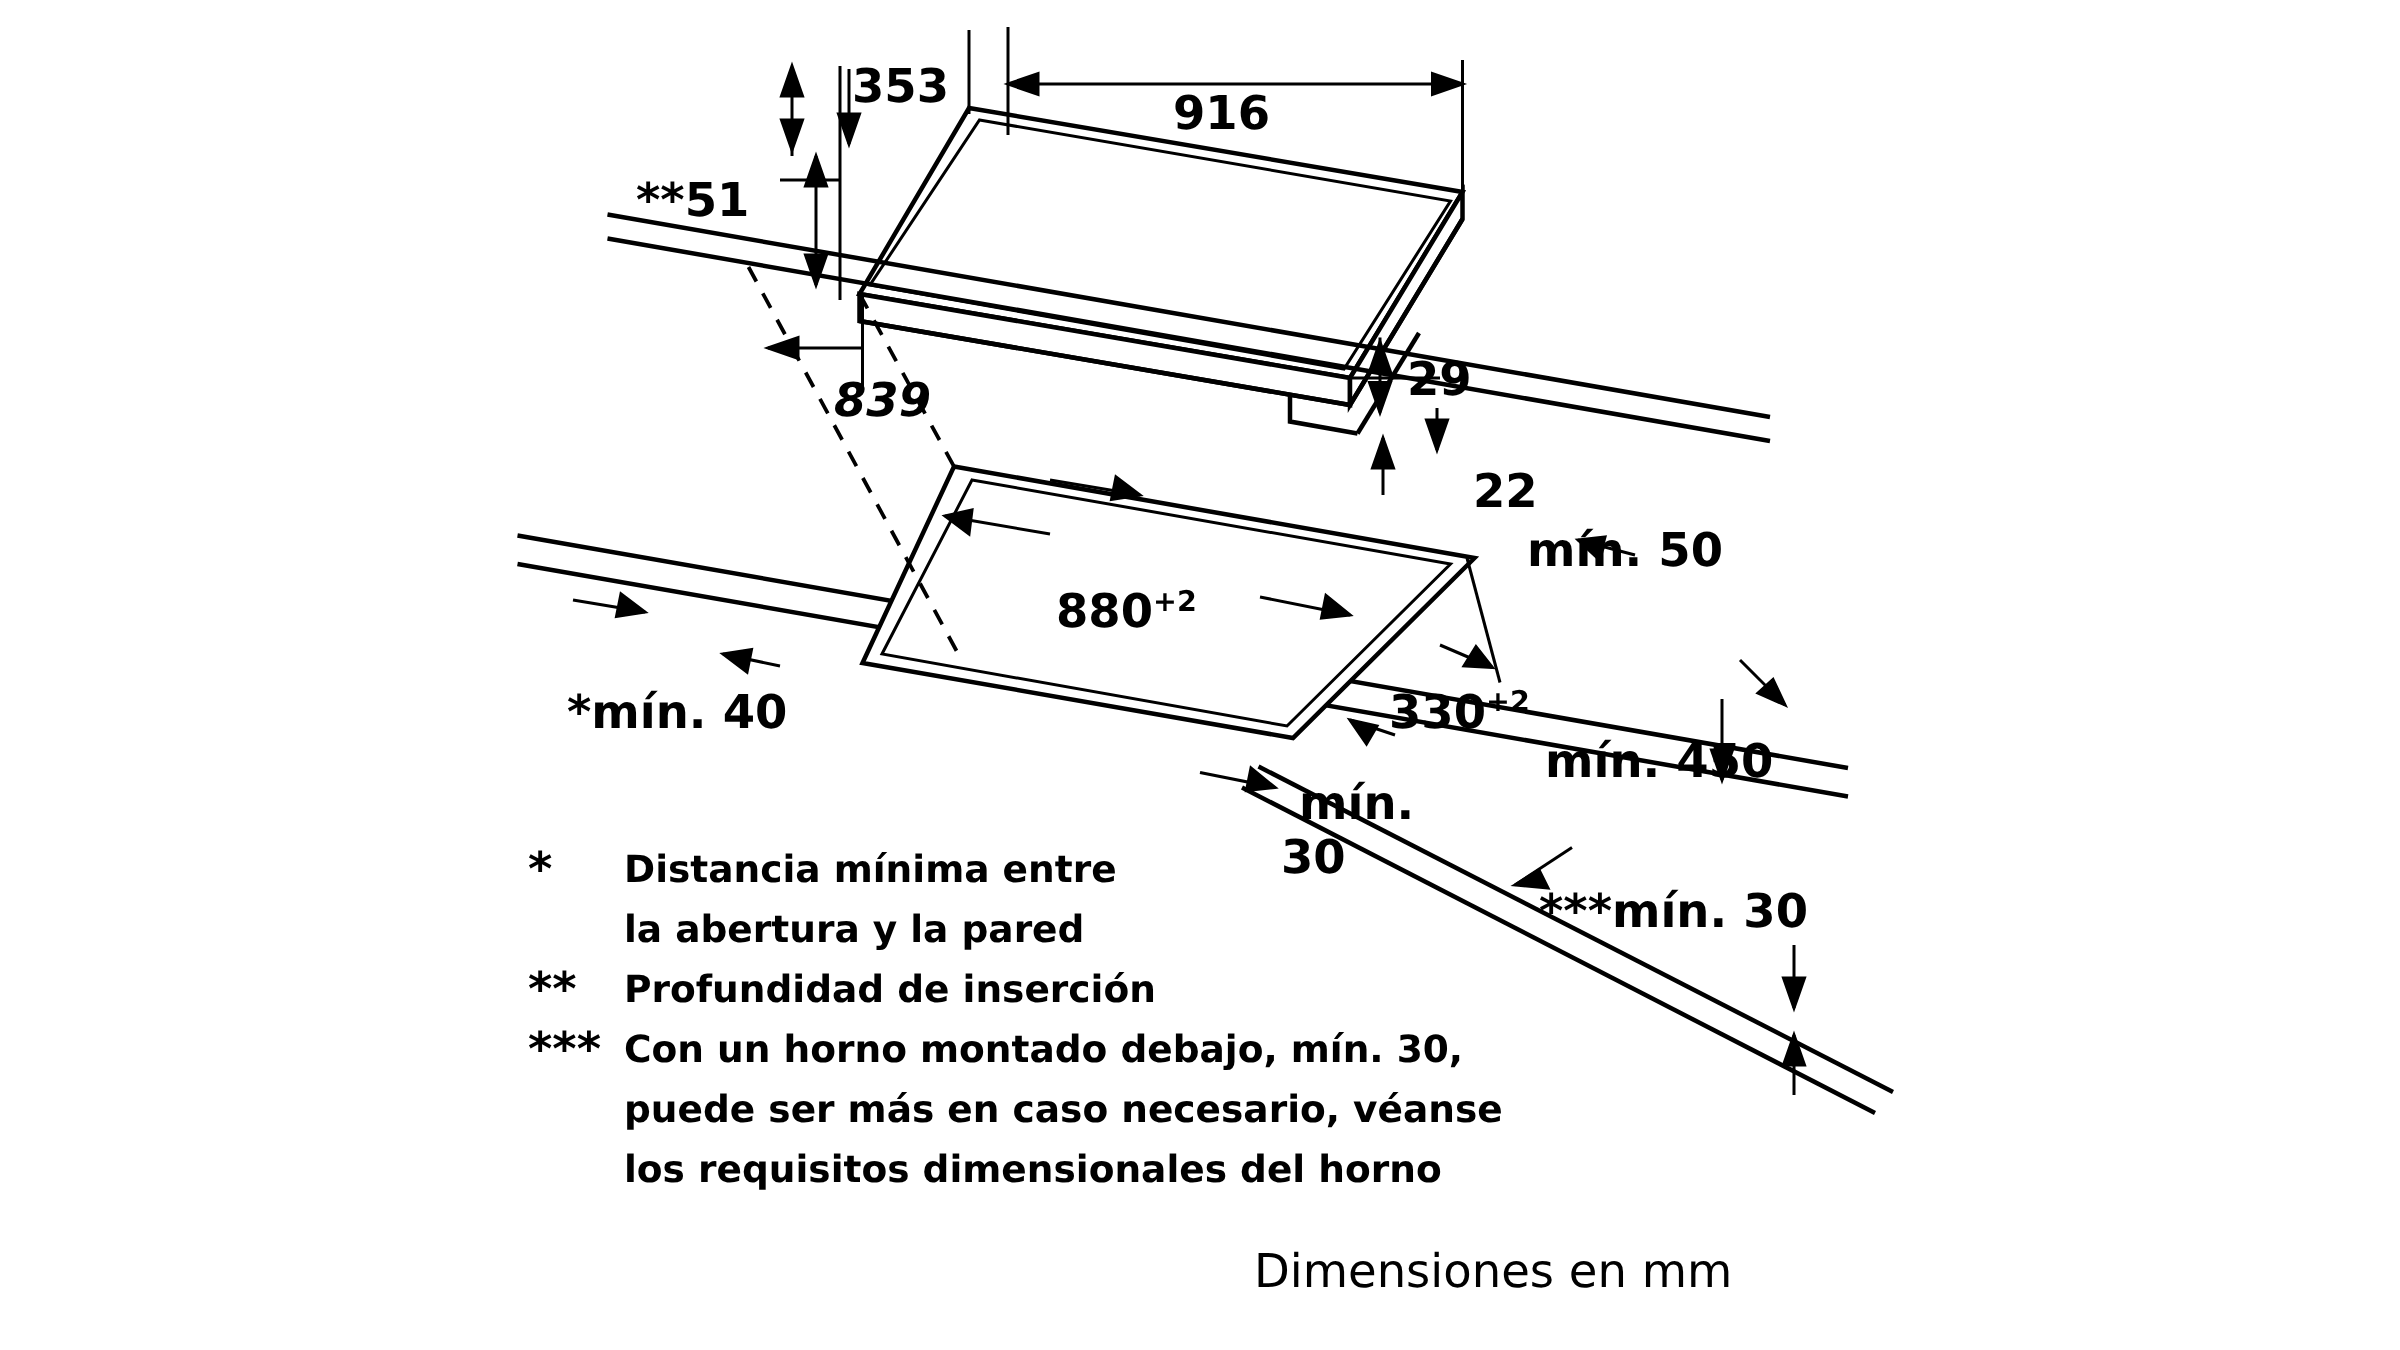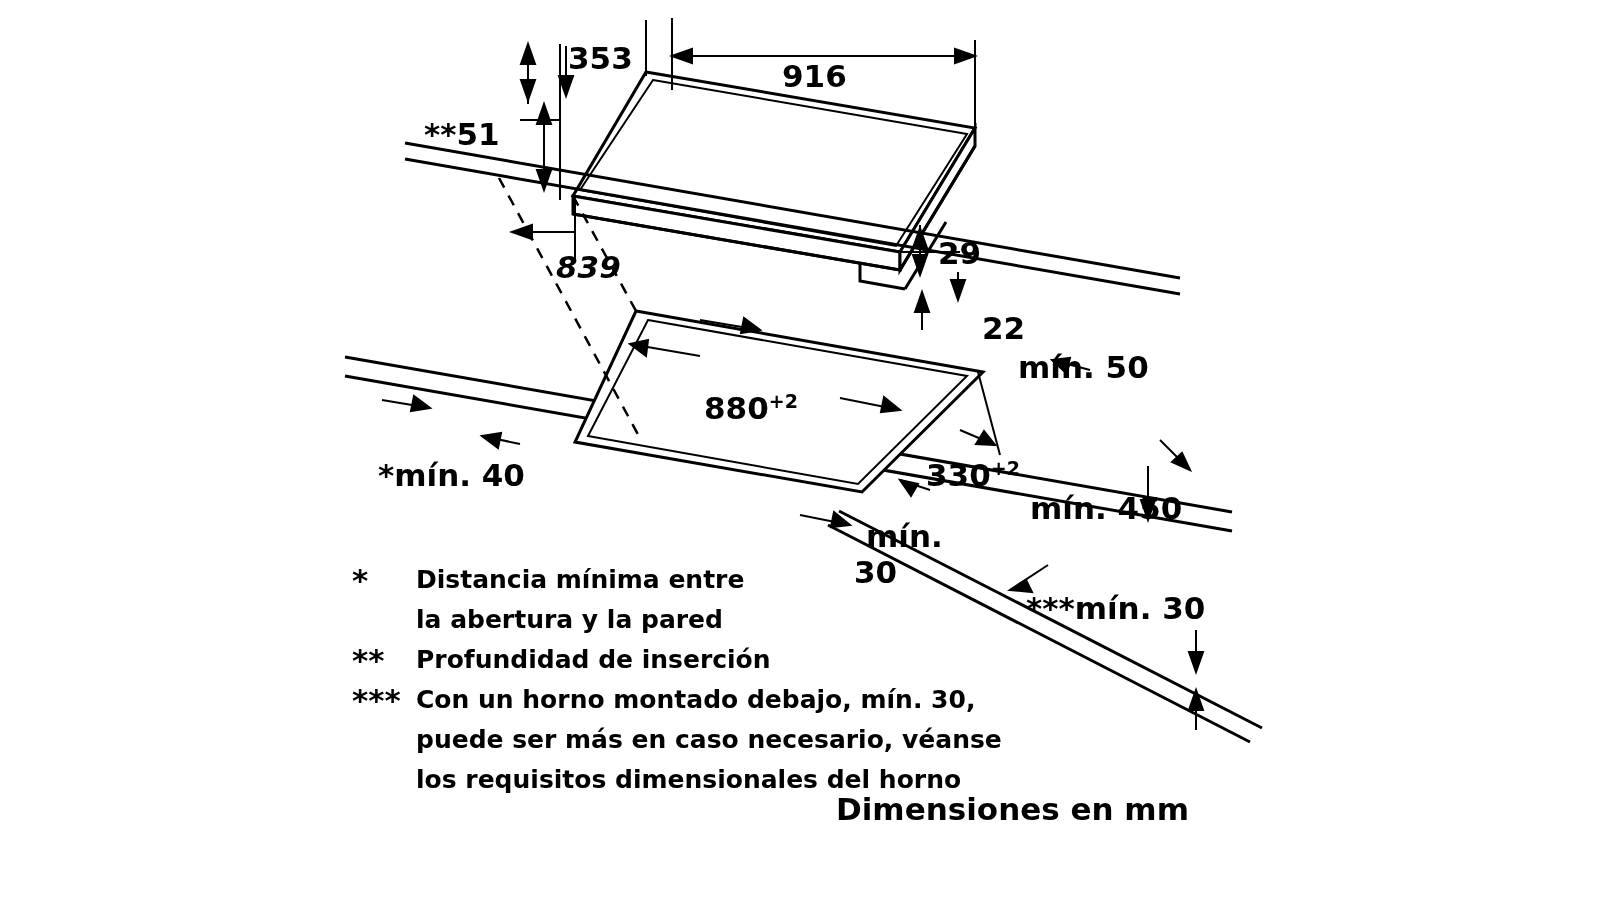--- a/index.html
+++ b/index.html
@@ -61,23 +61,23 @@
   }
   .legend-text {
     font-size: 25px;
     font-weight: 700;
     line-height: 40px;
     white-space: pre-line;
   }
   .footer-note {
     position: absolute;
     left: 836px;
-    top: 791px;
+    top: 830px;
     font-size: 31px;
-    font-weight: 700;
+    font-weight: 400;
   }
 </style>
 </head>
 <body>
 
 <div id="diagram-root">
 
   <svg id="drawing" viewBox="0 0 1600 900">
     <g fill="none" stroke="#000000" stroke-width="3" stroke-linejoin="miter" stroke-linecap="butt">
 

